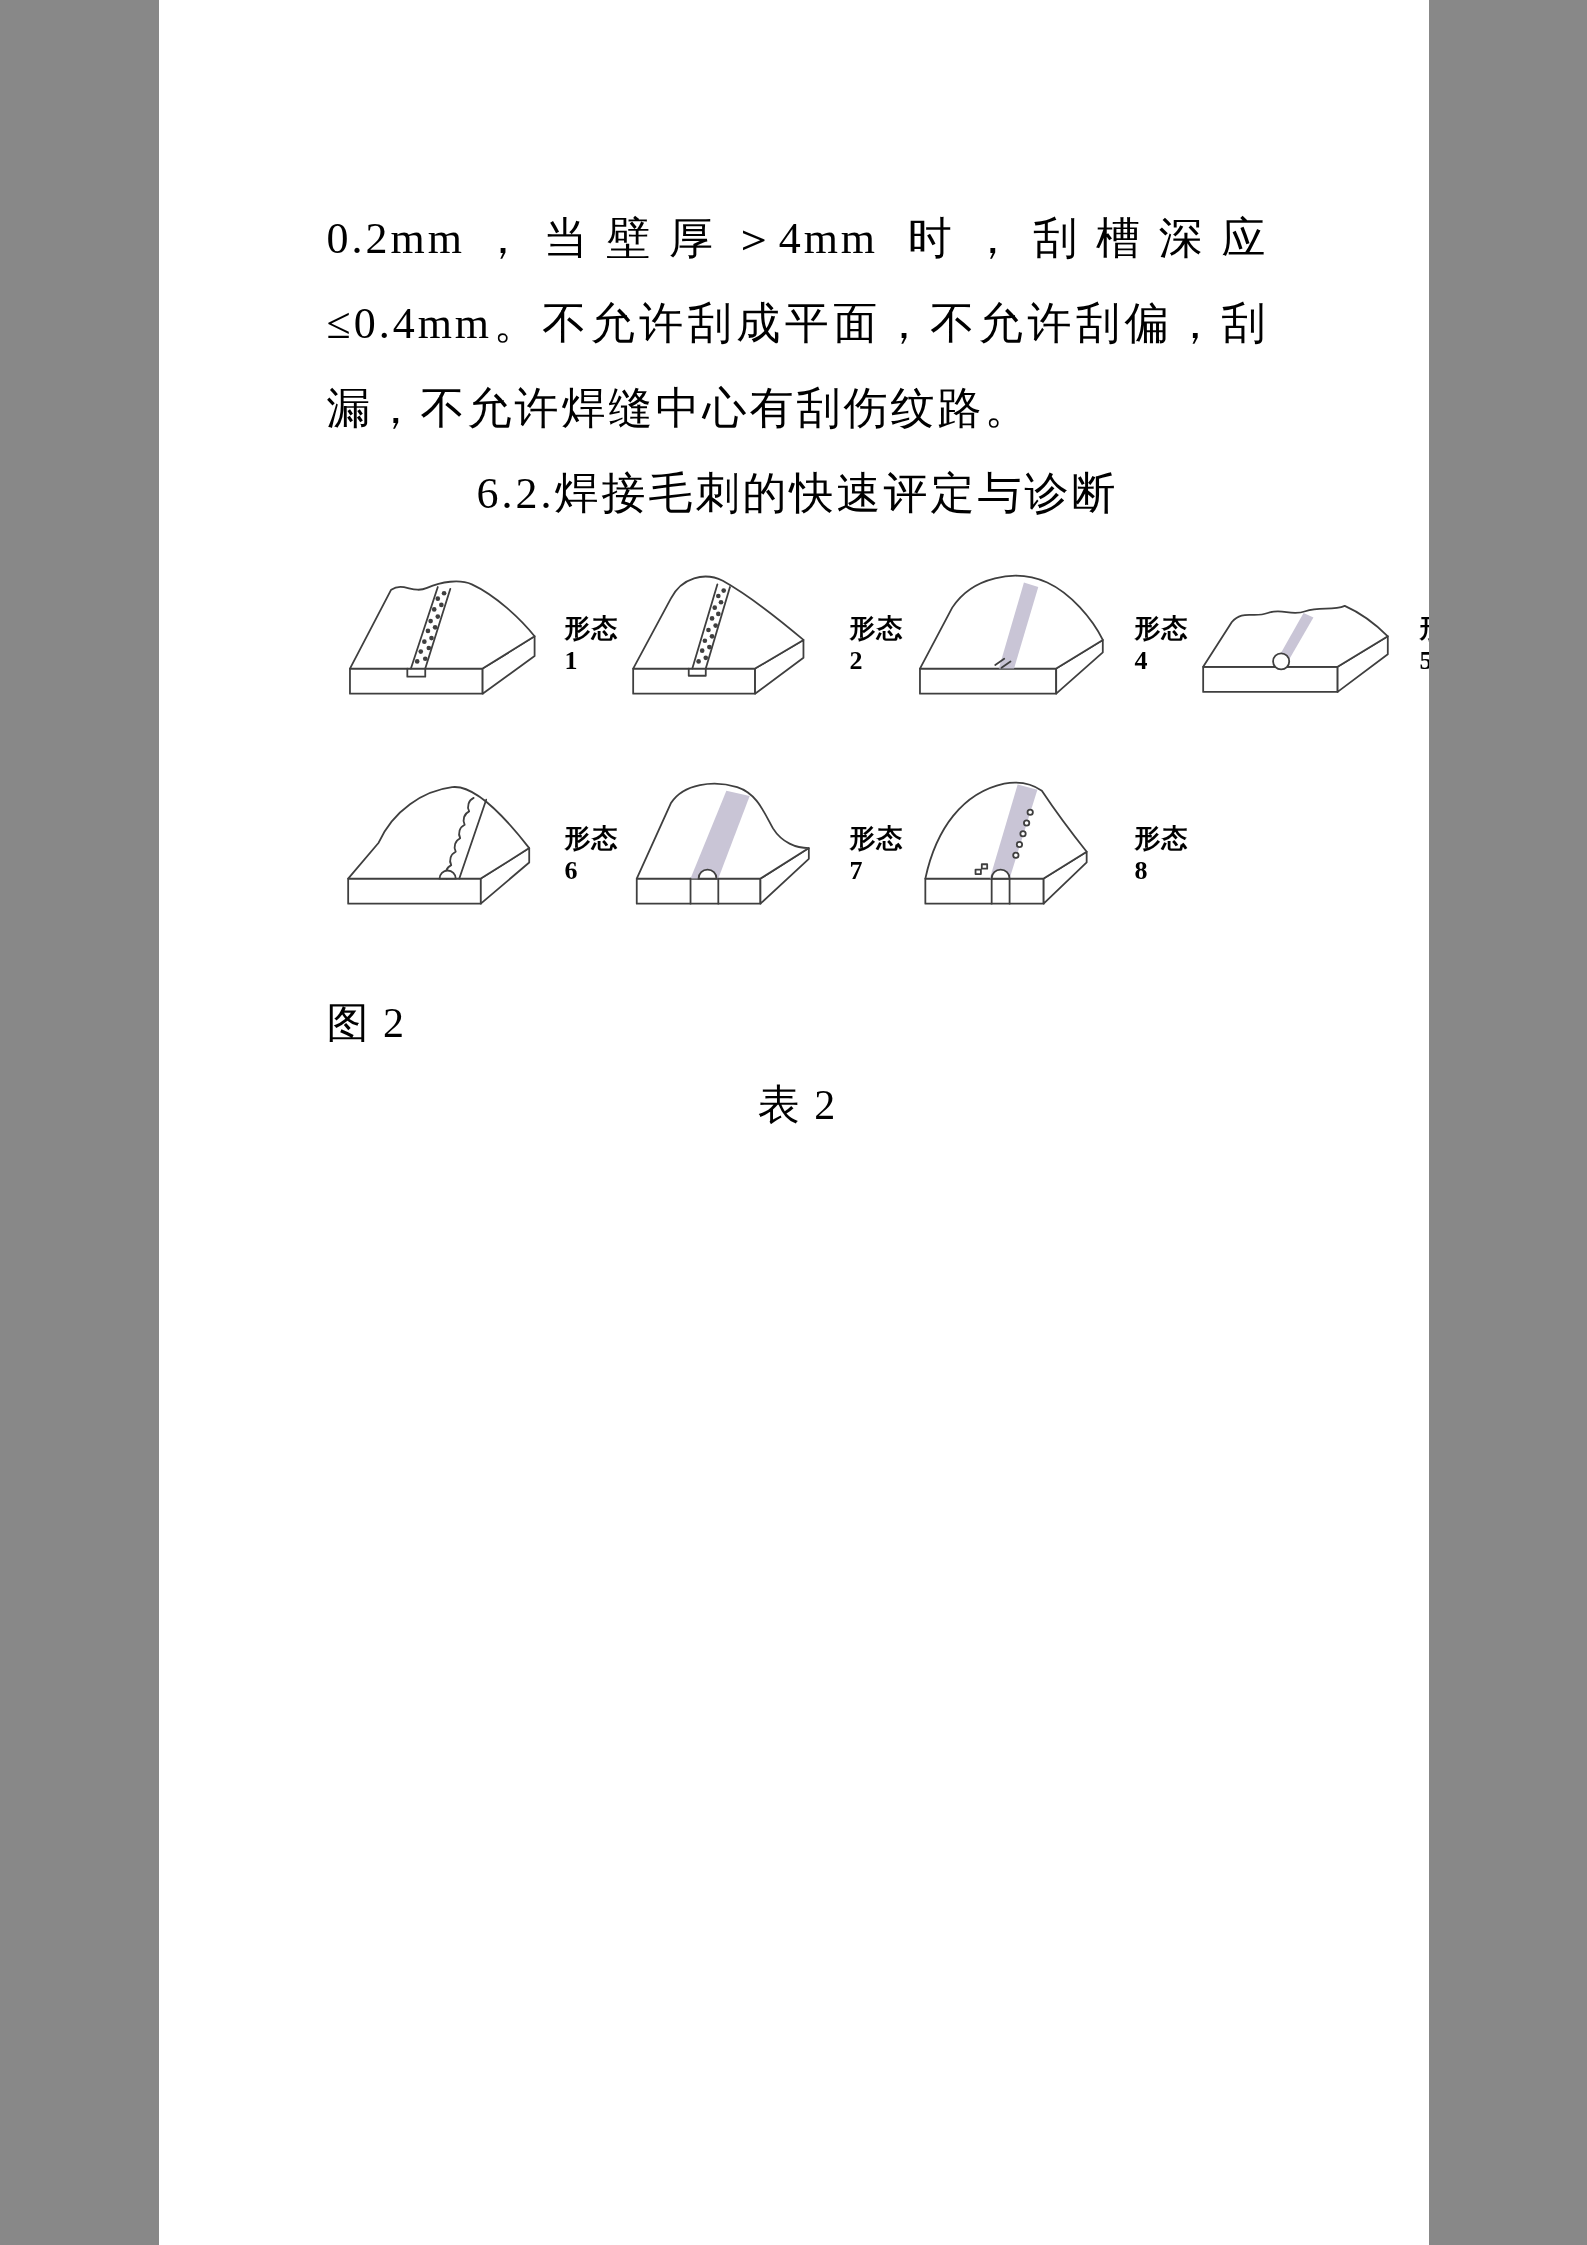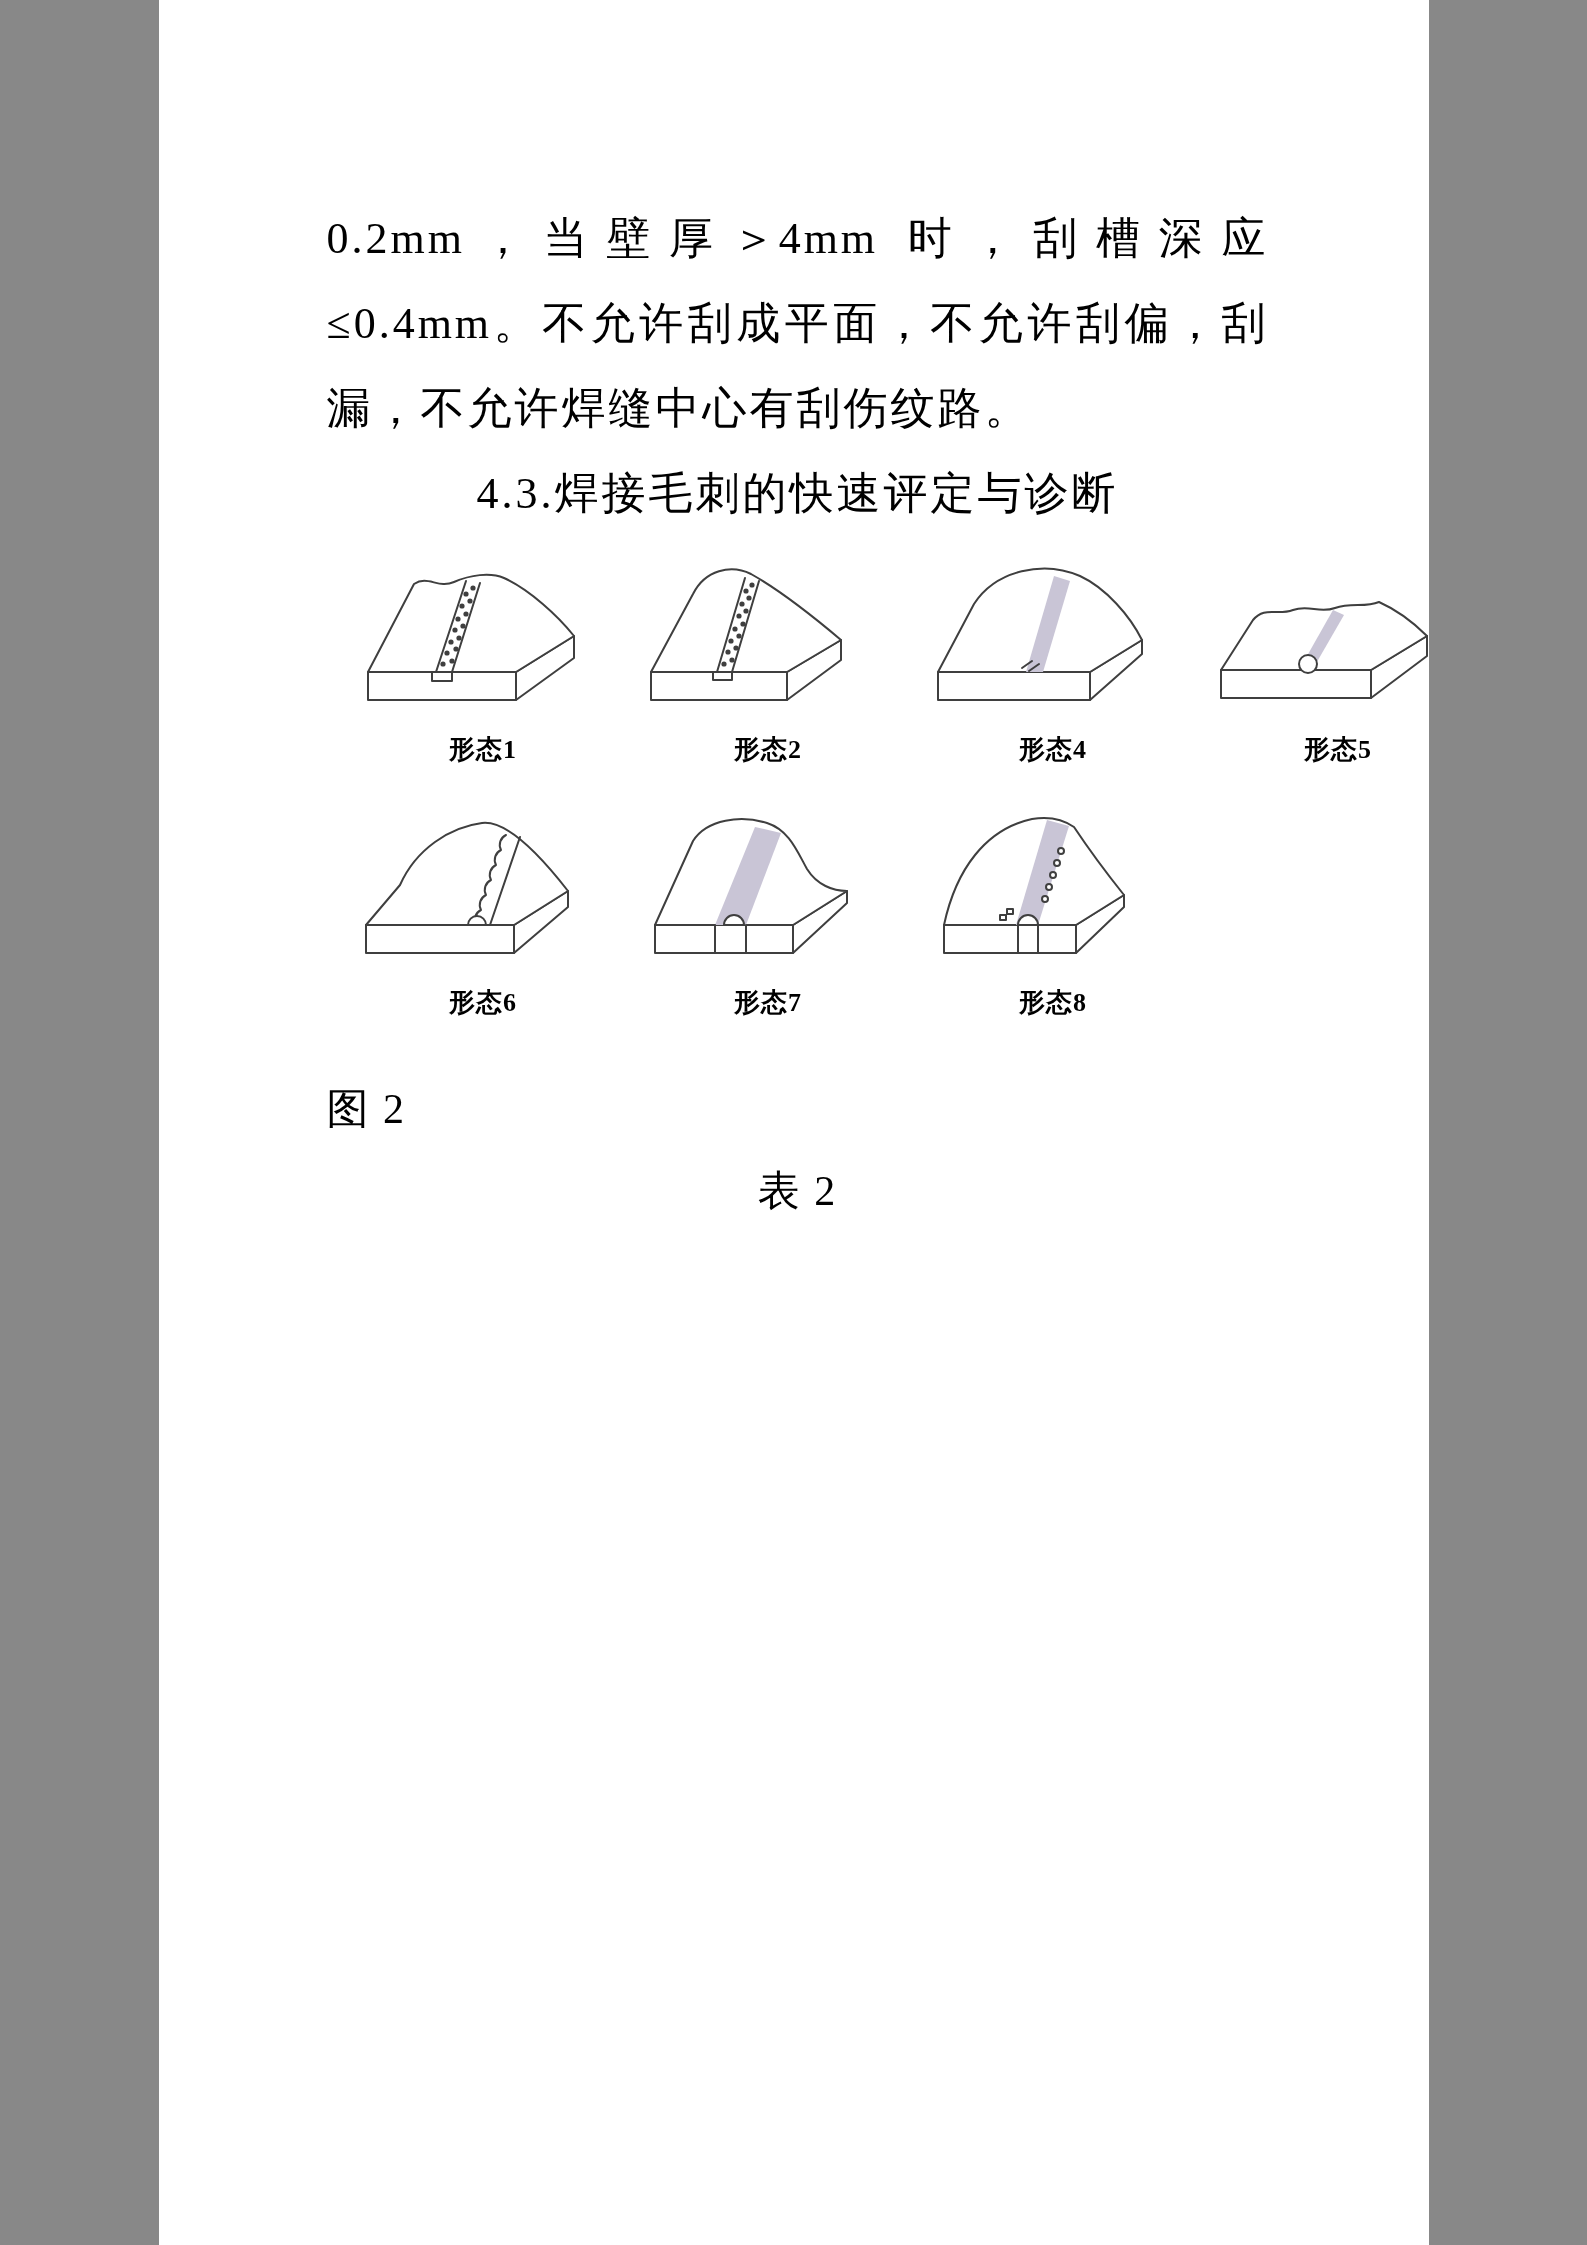--- a/index.html
+++ b/index.html
@@ -34,21 +34,21 @@
     margin-top:18px;
     margin-left:14px;
     width:1140px;
     display:grid;
     grid-template-columns:repeat(4,1fr);
     row-gap:40px;
   }
   figure.weld{
     margin:0;
     display:flex;
-    flex-direction:column;
+    flex-direction:row;
     align-items:center;
   }
   figure.weld svg{width:250px;height:170px;display:block;}
   figure.weld figcaption{
     margin-top:8px;
     font-size:26px;
     font-weight:bold;
     letter-spacing:1px;
   }
   p.fig-caption{
@@ -74,21 +74,21 @@
   .white{fill:#ffffff;stroke:var(--outline);stroke-width:2;}
 </style>
 </head>
 <body>
 
 <div class="page">
 
   <p class="doc">0.2mm，当壁厚＞4mm 时，刮槽深应≤0.4mm。不允许刮成平面，不允许刮偏，刮漏，不允许焊缝中心有刮伤纹路。</p>
 
 
-  <p class="doc indent">4.3.焊接毛刺的快速评定与诊断</p>
+  <p class="doc indent">6.2.焊接毛刺的快速评定与诊断</p>
 
 
   <div class="figure-grid">
 
     <figure class="weld">
       <svg viewBox="0 0 250 170" aria-hidden="true">
         <path class="face" d="M10,118 L158,118 L158,146 L10,146 Z"></path>
         <path class="face" d="M158,118 L216,82 L216,104 L158,146 Z"></path>
         <path class="face" d="M10,118 L56,30 C70,21 80,35 96,28 C112,21 132,18 146,24 C172,36 200,62 216,82 L158,118 Z"></path>
         <path class="ln" d="M74,118 L74,127 L94,127 L94,118"></path>

